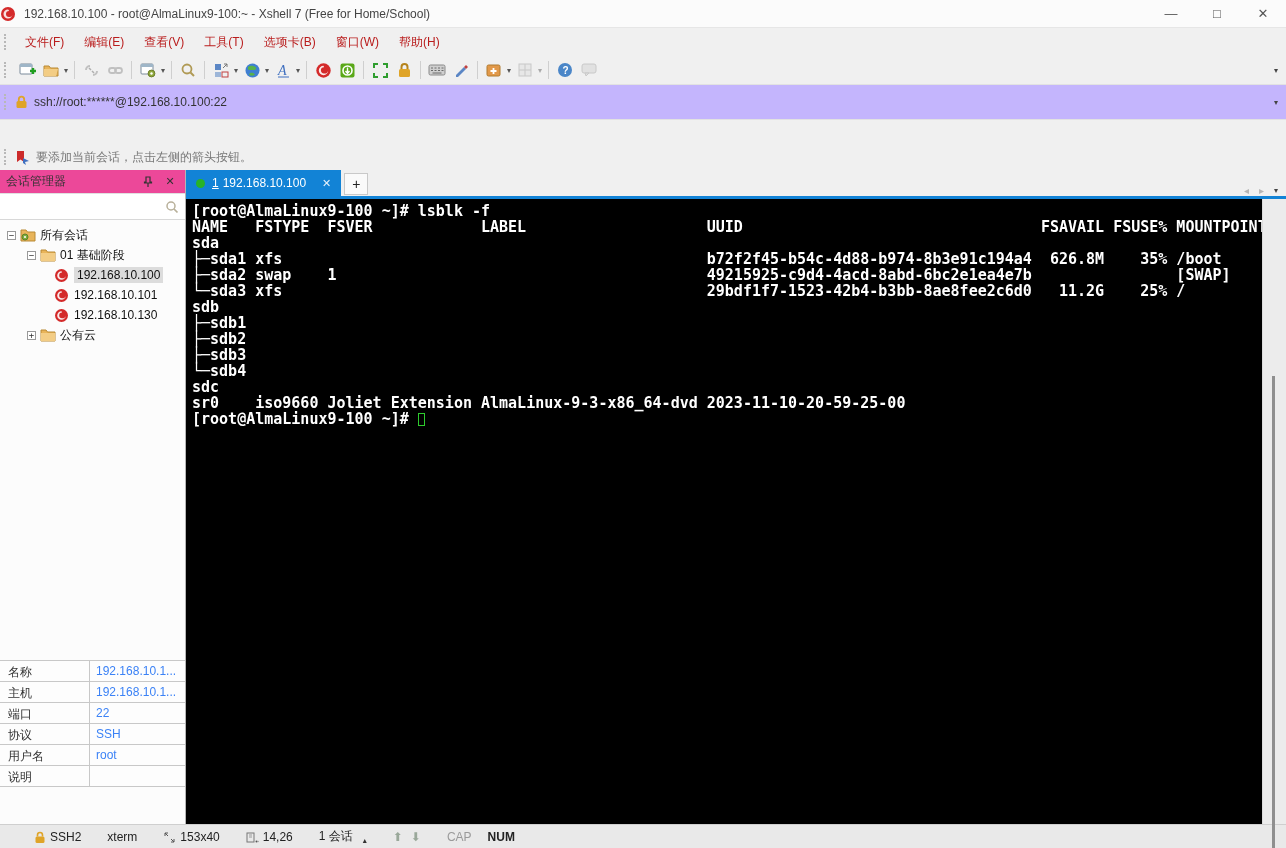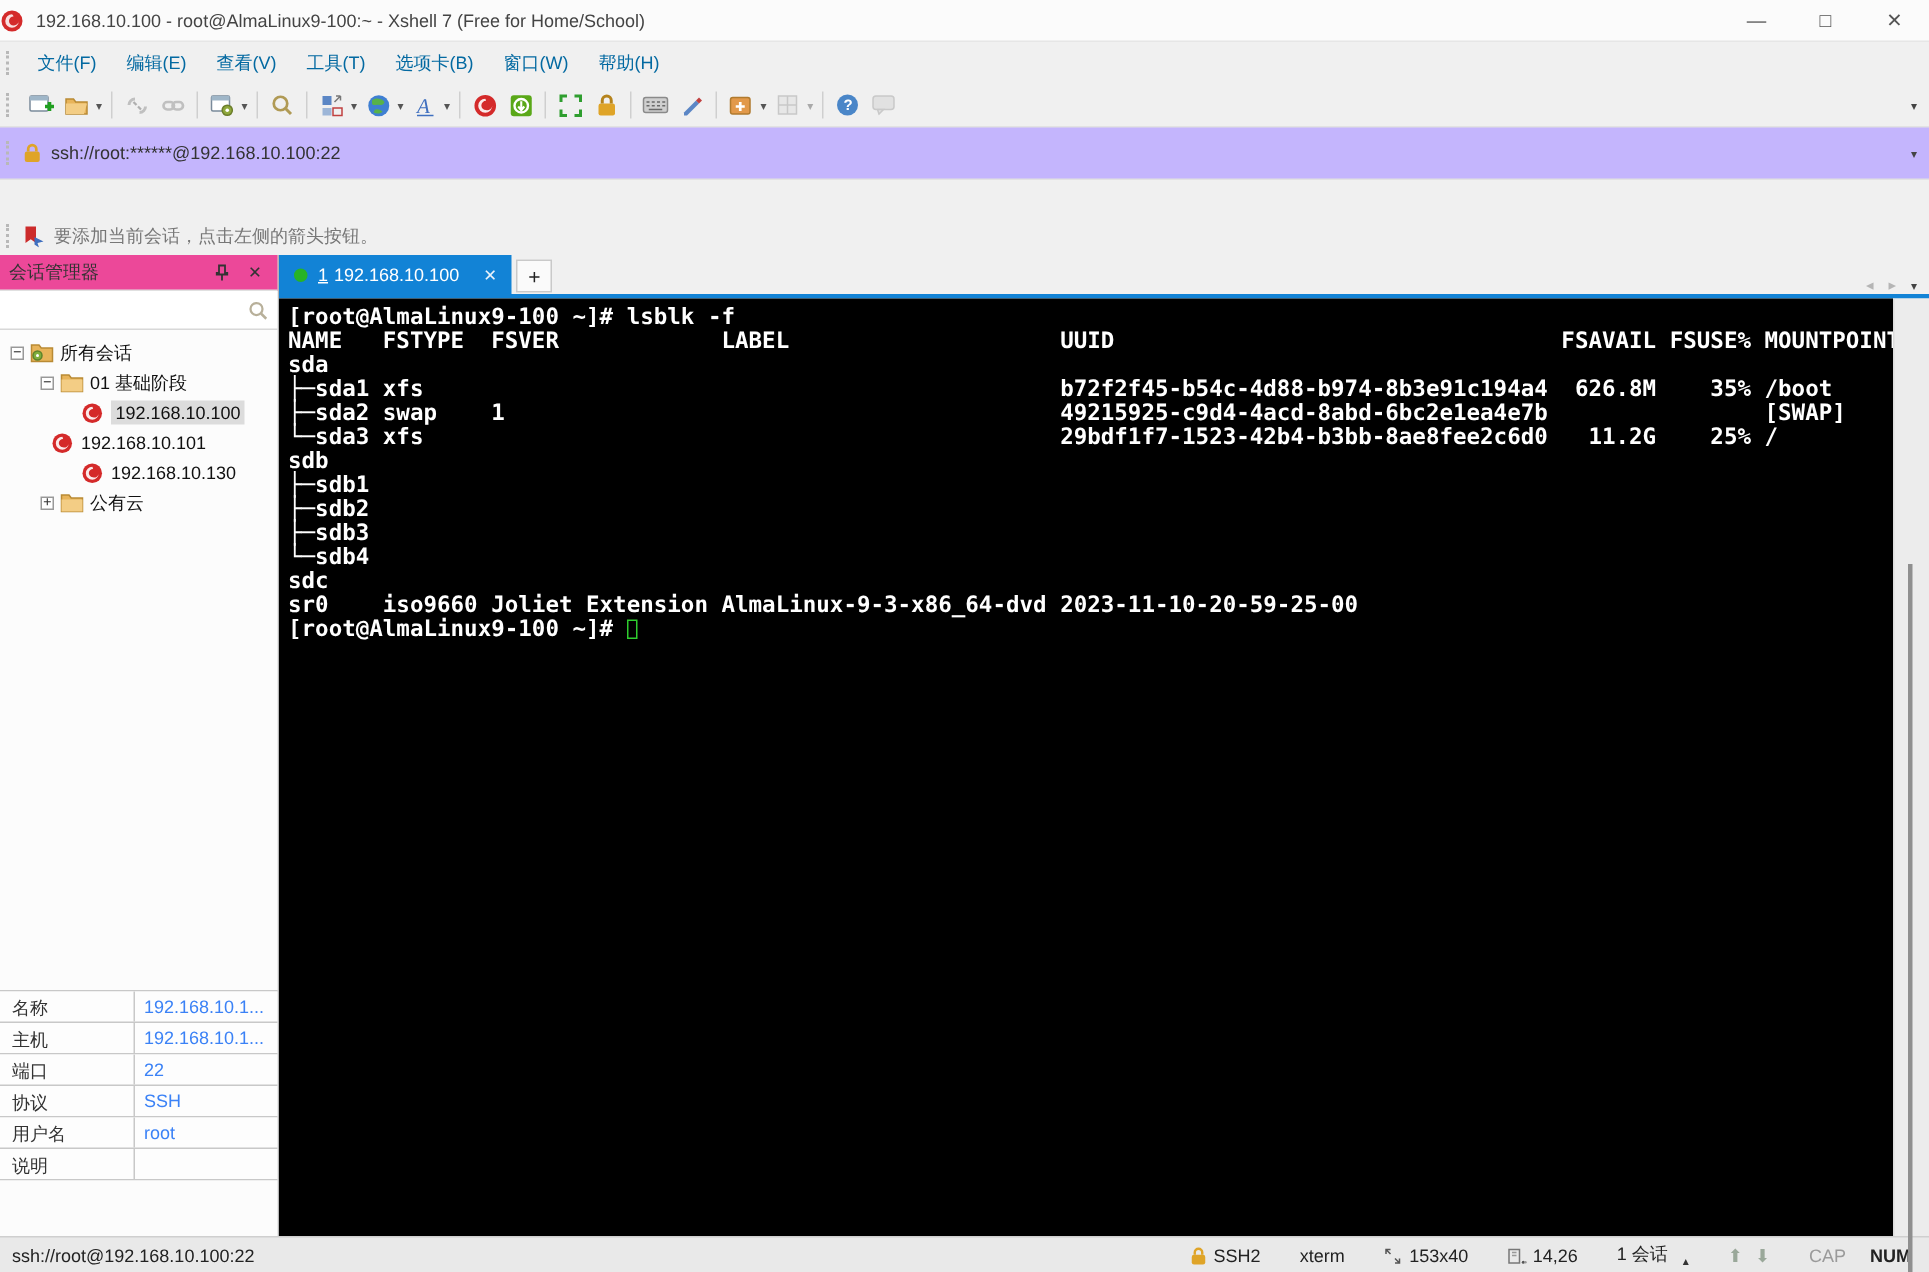--- a/index.html
+++ b/index.html
@@ -13,21 +13,21 @@
   .win-controls { display:flex; height:100%; }
   .win-btn { width:46px; height:100%; display:flex; align-items:center; justify-content:center; color:#555; font-size:13px; }
 
   
   .grip { width:5px; height:16px; border-left:2px dotted #b8b8b8; margin:0 6px 0 4px; }
   .dd { font-size:8px; color:#555; margin:0 2px 0 1px; }
   .bar-dd-right { margin-left:auto; margin-right:8px; font-size:8px; color:#444; }
 
   
   .menubar { height:28px; display:flex; align-items:center; background:#f0f0f0; }
-  .menu-item { padding:4px 10px; color:#0369a1; }
+  .menu-item { padding:4px 10px; color:#b91c1c; }
 
   
   .toolbar { height:28px; display:flex; align-items:center; background:#f0f0f0; }
   .tb-btn { width:24px; height:24px; display:flex; align-items:center; justify-content:center; border-radius:2px; }
   .tb-sep { width:1px; height:18px; background:#cfcfcf; margin:0 4px; }
   .dim { opacity:.45; filter:grayscale(1); }
 
   
   .addressbar { height:36px; display:flex; align-items:center; background:#c4b5fd; border-top:1px solid #e2e2e2; border-bottom:1px solid #e2e2e2; }
   .addr-text { color:#333; margin-left:6px; flex:1; }
@@ -394,21 +394,21 @@
         </div>
         <div class="tree-row selected" style="padding-left:54px">
           <span class="icon16">
               <svg width="15" height="15" viewBox="0 0 15 15">
                 <circle cx="7.5" cy="7.5" r="6.5" fill="#d42a2a"></circle>
                 <path d="M7.5 3.2a4.3 4.3 0 1 0 4.3 4.3A3 3 0 0 1 8 10.2a2.8 2.8 0 0 1 0-5.6 1.8 1.8 0 0 0-.5-1.4z" fill="#fff" opacity=".9"></path>
               </svg>
             </span>
           <span class="tree-label">192.168.10.100</span>
         </div>
-        <div class="tree-row" style="padding-left:34px">
+        <div class="tree-row" style="padding-left:54px">
           <span class="icon16">
               <svg width="15" height="15" viewBox="0 0 15 15">
                 <circle cx="7.5" cy="7.5" r="6.5" fill="#d42a2a"></circle>
                 <path d="M7.5 3.2a4.3 4.3 0 1 0 4.3 4.3A3 3 0 0 1 8 10.2a2.8 2.8 0 0 1 0-5.6 1.8 1.8 0 0 0-.5-1.4z" fill="#fff" opacity=".9"></path>
               </svg>
             </span>
           <span class="tree-label">192.168.10.101</span>
         </div>
         <div class="tree-row" style="padding-left:54px">
           <span class="icon16">
@@ -497,21 +497,20 @@
 [root@AlmaLinux9-100 ~]# </span><span class="cursor"></span></pre>
         </div>
         <div class="v-scroll">
           <div class="v-thumb" style="top:177px; height:480px;"></div>
         </div>
       </div>
     </div>
   </div>
 
   <div class="statusbar">
-    <span class="sb-left">ssh://root@192.168.10.100:22</span>
 
     <span class="sb-item">
       <span>
           <svg width="12" height="13" viewBox="0 0 12 13">
             <rect x="1.5" y="5.5" width="9" height="6.5" rx="1.5" fill="#dfa428"></rect>
             <path d="M3.5 5.5V4a2.5 2.5 0 0 1 5 0v1.5" fill="none" stroke="#dfa428" stroke-width="1.6"></path>
           </svg>
         </span>
       <span>SSH2</span>
     </span>

